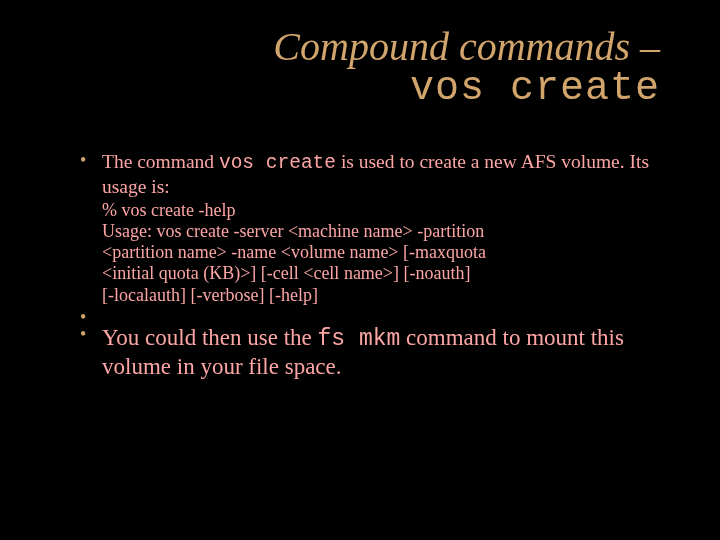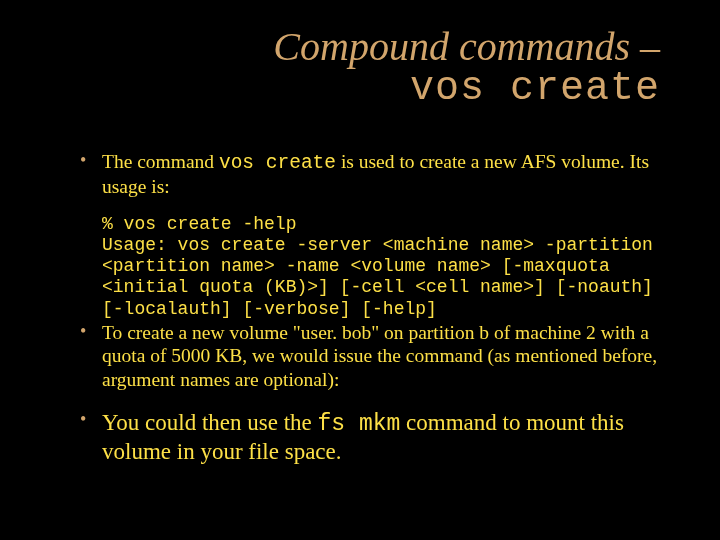--- a/index.html
+++ b/index.html
@@ -40,21 +40,21 @@
     letter-spacing: 1px;
   }
   ul.main {
     list-style: none;
     margin: 0;
     padding: 0 20px 0 30px;
   }
   ul.main > li {
     position: relative;
     padding-left: 22px;
-    color: #fde047;
+    color: #fca5a5;
   }
   ul.main > li::before {
     content: "•";
     position: absolute;
     left: 0;
     top: 0;
     color: #d2a56c;
     font-size: 18px;
     line-height: 1.2;
   }
@@ -63,25 +63,25 @@
     line-height: 1.2;
   }
   .lg {
     font-size: 23px;
     line-height: 1.23;
   }
   .mono {
     font-family: "Courier New", Courier, monospace;
   }
   .code-block {
-    font-family: Liberation Mono, monospace;
+    font-family: Liberation Serif, serif;
     font-size: 18px;
     line-height: 1.18;
     white-space: pre-wrap;
-    margin-top: 15px;
+    margin-top: 1px;
     margin-bottom: 0px;
   }
   li.sm + li.sm { margin-top: 1px; }
   li.lg { margin-top: 18px; }
 </style>
 </head>
 <body>
 
 <div class="slide">
 
@@ -95,21 +95,20 @@
     <li class="sm">
       <span>The command </span><span class="mono">vos create</span><span> is used to create a new AFS volume.  Its usage is:</span>
       <div class="code-block">% vos create -help
 Usage: vos create -server &lt;machine name&gt; -partition
 &lt;partition name&gt; -name &lt;volume name&gt; [-maxquota
 &lt;initial quota (KB)&gt;] [-cell &lt;cell name&gt;] [-noauth]
 [-localauth] [-verbose] [-help]</div>
     </li>
 
     <li class="sm">
-      <span>To create a new volume "user. bob" on partition b of machine 2 with a quota of 5000 KB, we would issue the command (as mentioned before, argument names are optional):</span>
     </li>
 
     <li class="lg">
       <span>You could then use the </span><span class="mono">fs mkm</span><span> command to mount this volume in your file space.</span>
     </li>
 
 
   </ul>
 
 </div>

